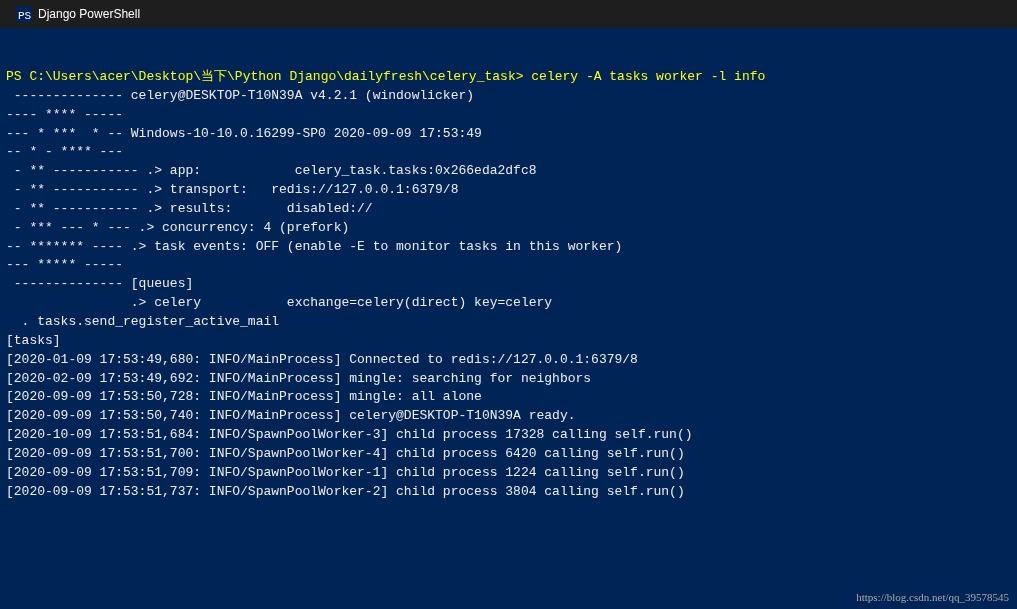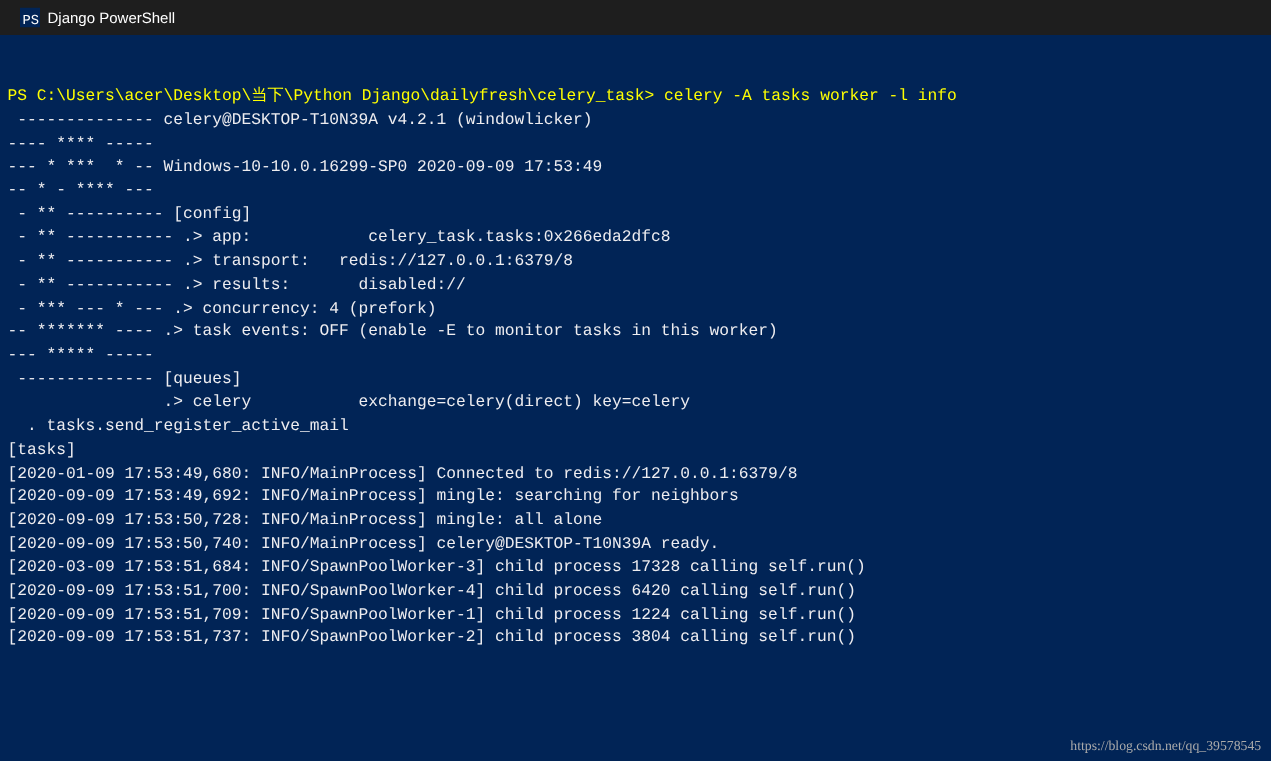--- a/index.html
+++ b/index.html
@@ -65,38 +65,37 @@
 </div>
 
 <div class="terminal">
   <div class="line prompt-line" id="prompt-line">PS C:\Users\acer\Desktop\当下\Python Django\dailyfresh\celery_task&gt; celery -A tasks worker -l info</div>
   <div id="terminal-lines">
       <div class="line"></div>
       <div class="line"> -------------- celery@DESKTOP-T10N39A v4.2.1 (windowlicker)</div>
       <div class="line">---- **** -----</div>
       <div class="line">--- * ***  * -- Windows-10-10.0.16299-SP0 2020-09-09 17:53:49</div>
       <div class="line">-- * - **** ---</div>
-      <div class="line"> - ** ---------- [config]</div>
       <div class="line"> - ** ----------- .&gt; app:            celery_task.tasks:0x266eda2dfc8</div>
       <div class="line"> - ** ----------- .&gt; transport:   redis://127.0.0.1:6379/8</div>
       <div class="line"> - ** ----------- .&gt; results:       disabled://</div>
       <div class="line"> - *** --- * --- .&gt; concurrency: 4 (prefork)</div>
       <div class="line">-- ******* ---- .&gt; task events: OFF (enable -E to monitor tasks in this worker)</div>
       <div class="line">--- ***** -----</div>
       <div class="line"> -------------- [queues]</div>
       <div class="line">                .&gt; celery           exchange=celery(direct) key=celery</div>
       <div class="line"></div>
       <div class="line"></div>
       <div class="line">  . tasks.send_register_active_mail</div>
       <div class="line">[tasks]</div>
       <div class="line"></div>
       <div class="line">[2020-01-09 17:53:49,680: INFO/MainProcess] Connected to redis://127.0.0.1:6379/8</div>
-      <div class="line">[2020-09-09 17:53:49,692: INFO/MainProcess] mingle: searching for neighbors</div>
+      <div class="line">[2020-02-09 17:53:49,692: INFO/MainProcess] mingle: searching for neighbors</div>
       <div class="line">[2020-09-09 17:53:50,728: INFO/MainProcess] mingle: all alone</div>
       <div class="line">[2020-09-09 17:53:50,740: INFO/MainProcess] celery@DESKTOP-T10N39A ready.</div>
-      <div class="line">[2020-03-09 17:53:51,684: INFO/SpawnPoolWorker-3] child process 17328 calling self.run()</div>
+      <div class="line">[2020-10-09 17:53:51,684: INFO/SpawnPoolWorker-3] child process 17328 calling self.run()</div>
       <div class="line">[2020-09-09 17:53:51,700: INFO/SpawnPoolWorker-4] child process 6420 calling self.run()</div>
       <div class="line">[2020-09-09 17:53:51,709: INFO/SpawnPoolWorker-1] child process 1224 calling self.run()</div>
       <div class="line">[2020-09-09 17:53:51,737: INFO/SpawnPoolWorker-2] child process 3804 calling self.run()</div>
     </div>
 </div>
 
 <div class="watermark" id="watermark">https://blog.csdn.net/qq_39578545</div>
 
 </body></html>

